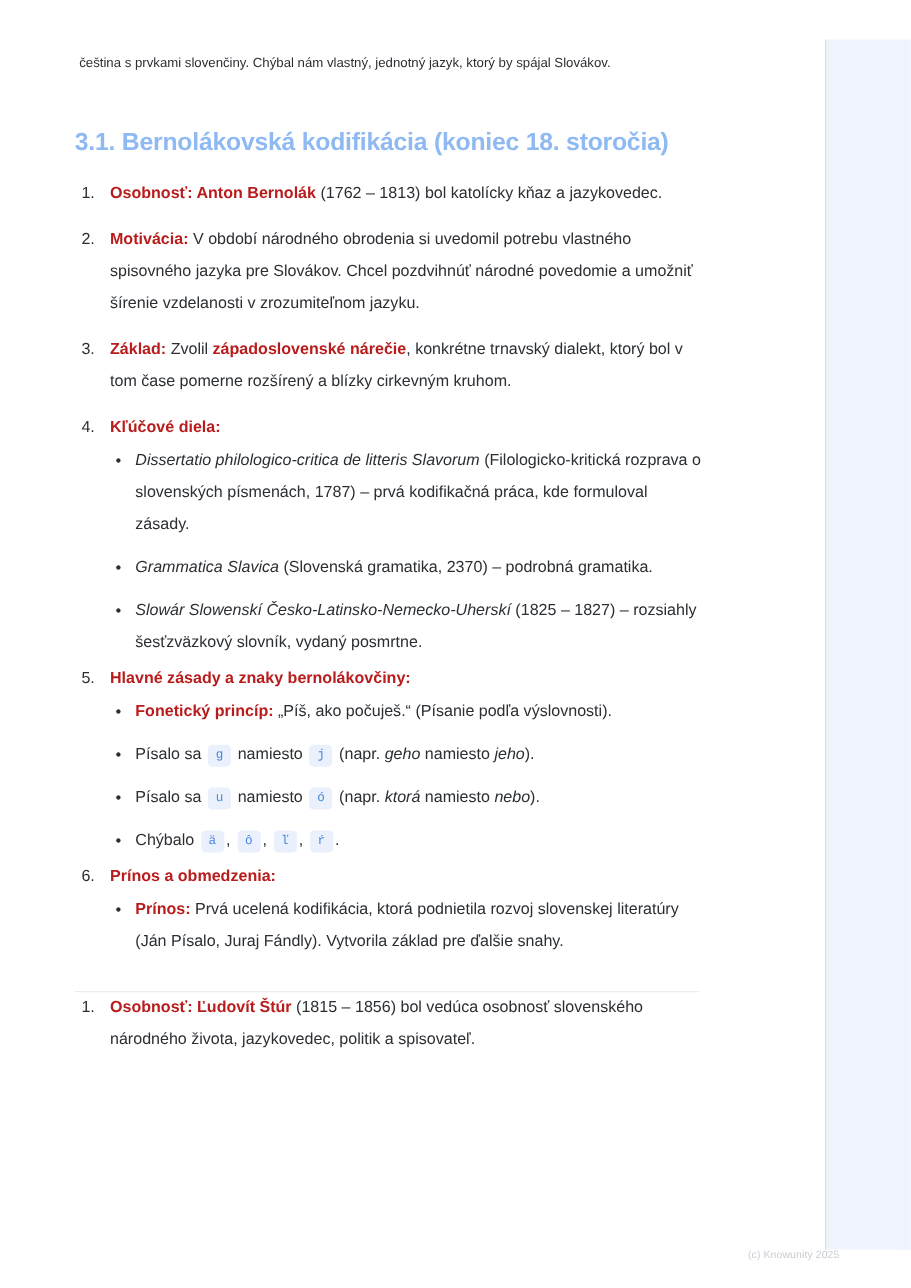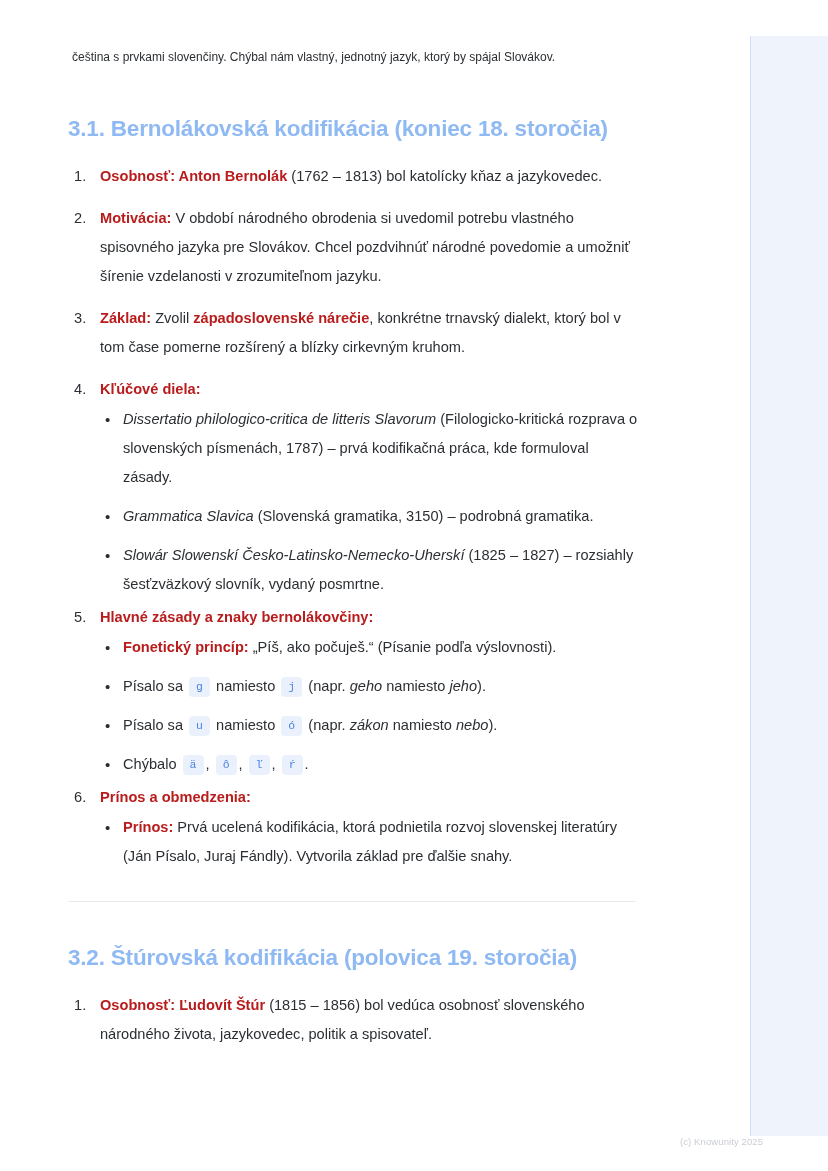--- a/index.html
+++ b/index.html
@@ -175,60 +175,59 @@
         <strong>Základ:</strong><span> Zvolil </span><strong>západoslovenské nárečie</strong><span>, konkrétne trnavský dialekt, ktorý bol v tom čase pomerne rozšírený a blízky cirkevným kruhom.</span>
       </li>
 
       <li class="tight">
         <strong>Kľúčové diela:</strong>
         <ul class="sub-list">
           <li>
             <em>Dissertatio philologico-critica de litteris Slavorum</em><span> (Filologicko-kritická rozprava o slovenských písmenách, 1787) – prvá kodifikačná práca, kde formuloval zásady.</span>
           </li>
           <li>
-            <em>Grammatica Slavica</em><span> (Slovenská gramatika, 3150) – podrobná gramatika.</span>
+            <em>Grammatica Slavica</em><span> (Slovenská gramatika, 2370) – podrobná gramatika.</span>
           </li>
           <li>
             <em>Slowár Slowenskí Česko-Latinsko-Nemecko-Uherskí</em><span> (1825 – 1827) – rozsiahly šesťzväzkový slovník, vydaný posmrtne.</span>
           </li>
         </ul>
       </li>
 
       <li class="tight">
         <strong>Hlavné zásady a znaky bernolákovčiny:</strong>
         <ul class="sub-list">
           <li>
             <strong>Fonetický princíp:</strong><span> „Píš, ako počuješ.“ (Písanie podľa výslovnosti).</span>
           </li>
           <li>
             <span>Písalo sa </span><code class="chip">g</code><span> namiesto </span><code class="chip">j</code><span> (napr. </span><em>geho</em><span> namiesto </span><em>jeho</em><span>).</span>
           </li>
           <li>
-            <span>Písalo sa </span><code class="chip">u</code><span> namiesto </span><code class="chip">ó</code><span> (napr. </span><em>zákon</em><span> namiesto </span><em>nebo</em><span>).</span>
+            <span>Písalo sa </span><code class="chip">u</code><span> namiesto </span><code class="chip">ó</code><span> (napr. </span><em>ktorá</em><span> namiesto </span><em>nebo</em><span>).</span>
           </li>
           <li>
             <span>Chýbalo </span><code class="chip">ä</code><span>, </span><code class="chip">ô</code><span>, </span><code class="chip">ľ</code><span>, </span><code class="chip">ŕ</code><span>.</span>
           </li>
         </ul>
       </li>
 
       <li class="tight">
         <strong>Prínos a obmedzenia:</strong>
         <ul class="sub-list">
           <li>
             <strong>Prínos:</strong><span> Prvá ucelená kodifikácia, ktorá podnietila rozvoj slovenskej literatúry (Ján Písalo, Juraj Fándly). Vytvorila základ pre ďalšie snahy.</span>
           </li>
         </ul>
       </li>
 
     </ol>
 
     <hr class="divider">
 
-    <h2 class="section-heading">3.2. Štúrovská kodifikácia (polovica 19. storočia)</h2>
 
     <ol class="main-list">
       <li>
         <strong>Osobnosť: Ľudovít Štúr</strong><span> (1815 – 1856) bol vedúca osobnosť slovenského národného života, jazykovedec, politik a spisovateľ.</span>
       </li>
     </ol>
 
   </div>
 </div>
 

